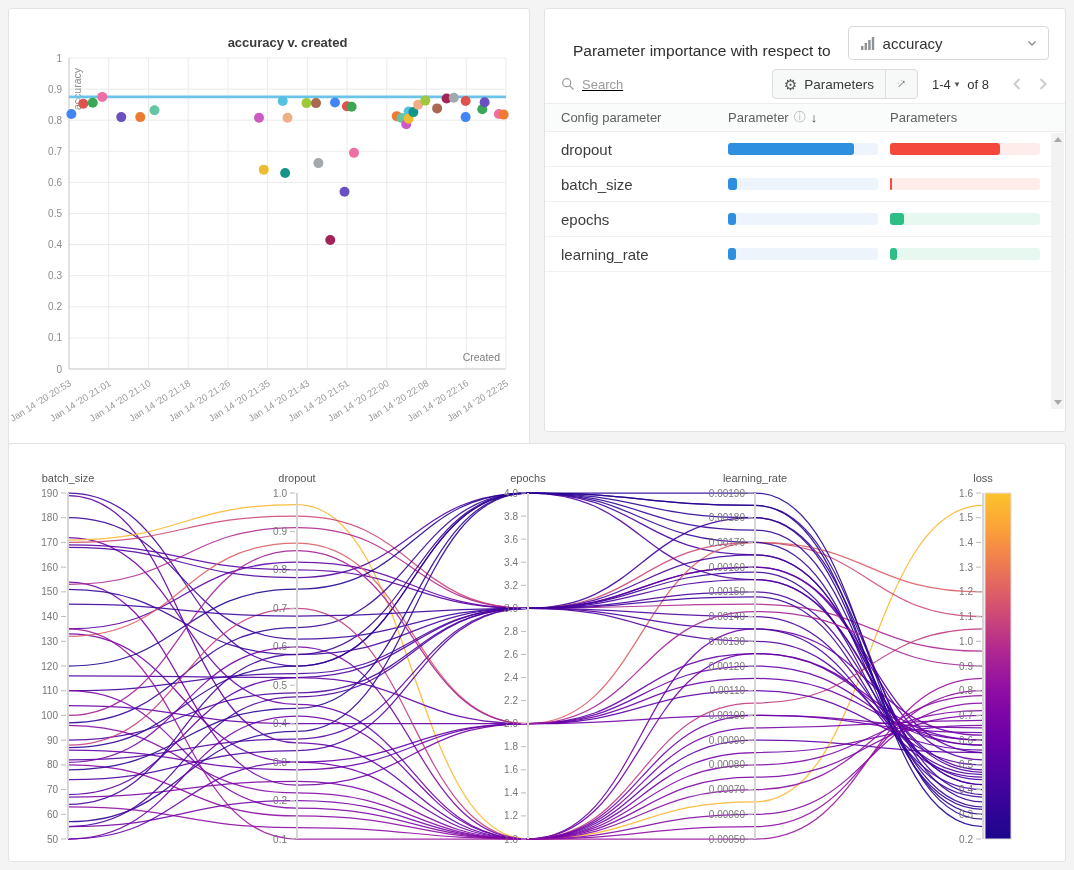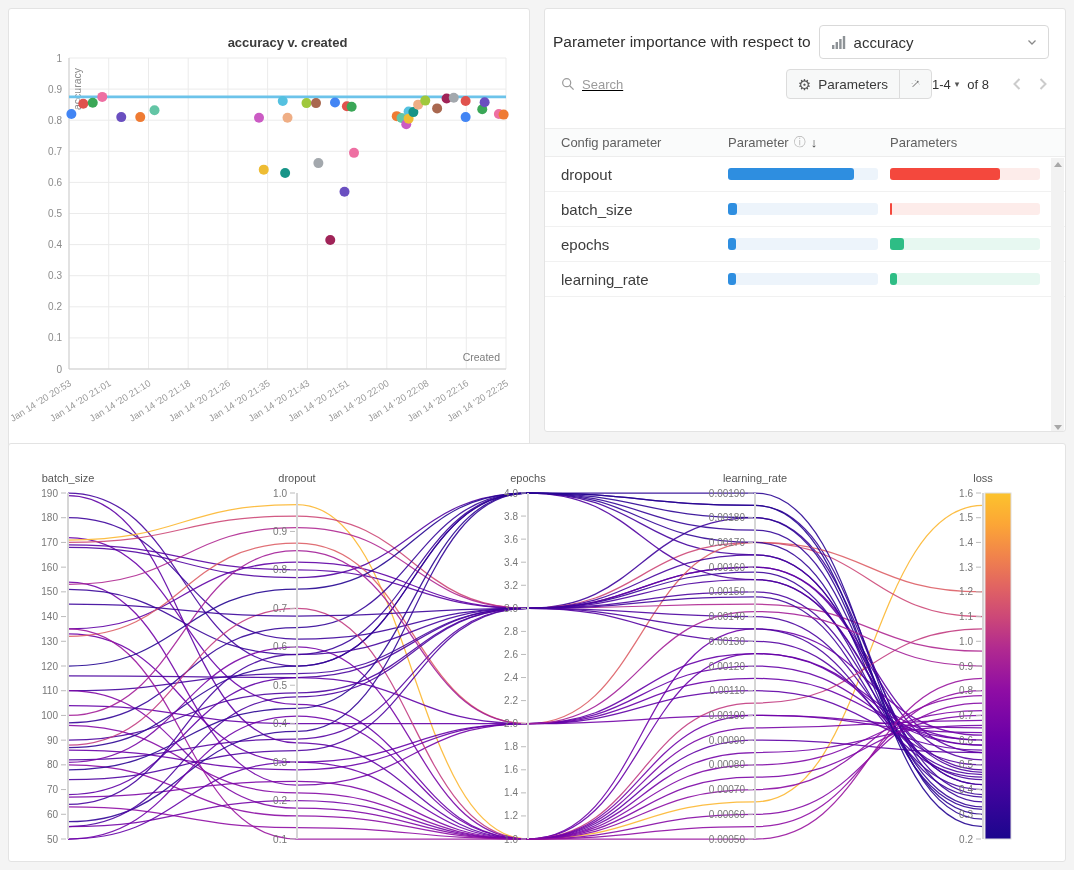--- a/index.html
+++ b/index.html
@@ -18,22 +18,22 @@
   }
   #panel-scatter { left:8px; top:8px; width:522px; height:469px; }
   #panel-importance { left:544px; top:8px; width:522px; height:424px; overflow:hidden; }
   #panel-parallel { left:8px; top:443px; width:1058px; height:419px; }
 
   svg { display:block; }
   svg text { font-family:"Liberation Sans","DejaVu Sans",sans-serif; }
 
   
   .imp-header {
-    display:flex; align-items:center; gap:8px;
-    margin:15px 16px 0 8px; height:36px;
+    display:flex; align-items:flex-end; gap:17px;
+    margin:15px 16px 0 28px; height:36px;
   }
   .imp-title { font-size:15.5px; color:#2f2f2f; white-space:nowrap; }
   .metric-select {
     display:flex; align-items:center; gap:8px;
     border:1px solid #d9d9d9; border-radius:4px;
     height:34px; padding:0 10px 0 12px; flex:1;
     cursor:pointer; background:#fff;
   }
   .metric-select .metric-label { font-size:15px; color:#333; flex:1; }
   .imp-toolbar {
@@ -48,26 +48,26 @@
   .search-box input::placeholder { color:#9b9b9b; }
   .btn {
     display:flex; align-items:center; gap:7px;
     border:1px solid #dcdcdc; background:#f7f8f8;
     height:30px; padding:0 11px; font-size:13.5px; color:#3a3a3a;
     cursor:pointer;
   }
   .btn-parameters { border-radius:4px 0 0 4px; }
   .btn-wand { border-radius:0 4px 4px 0; margin-left:-1px; width:33px; justify-content:center; }
   .gear-glyph { font-size:15px; color:#555; line-height:1; }
-  .pagination { display:flex; align-items:center; gap:4px; font-size:13px; color:#333; }
+  .pagination { display:flex; align-items:center; gap:4px; margin-left:14px; font-size:13px; color:#333; }
   .pg-caret { font-size:9px; color:#555; }
   .pg-of { margin-left:4px; }
   .pg-chevrons { display:flex; gap:14px; margin-left:22px; }
 
-  .imp-table { margin-top:29px; position:relative; }
+  .imp-table { margin-top:4px; position:relative; }
   .imp-thead, .imp-row {
     display:grid;
     grid-template-columns:167px 162px 1fr;
     align-items:center;
     padding:0 26px 0 16px;
   }
   .imp-thead {
     height:29px; background:#fafbfb;
     border-top:1px solid #ededed; border-bottom:1px solid #ededed;
     font-size:13px; color:#5f5f5f;

